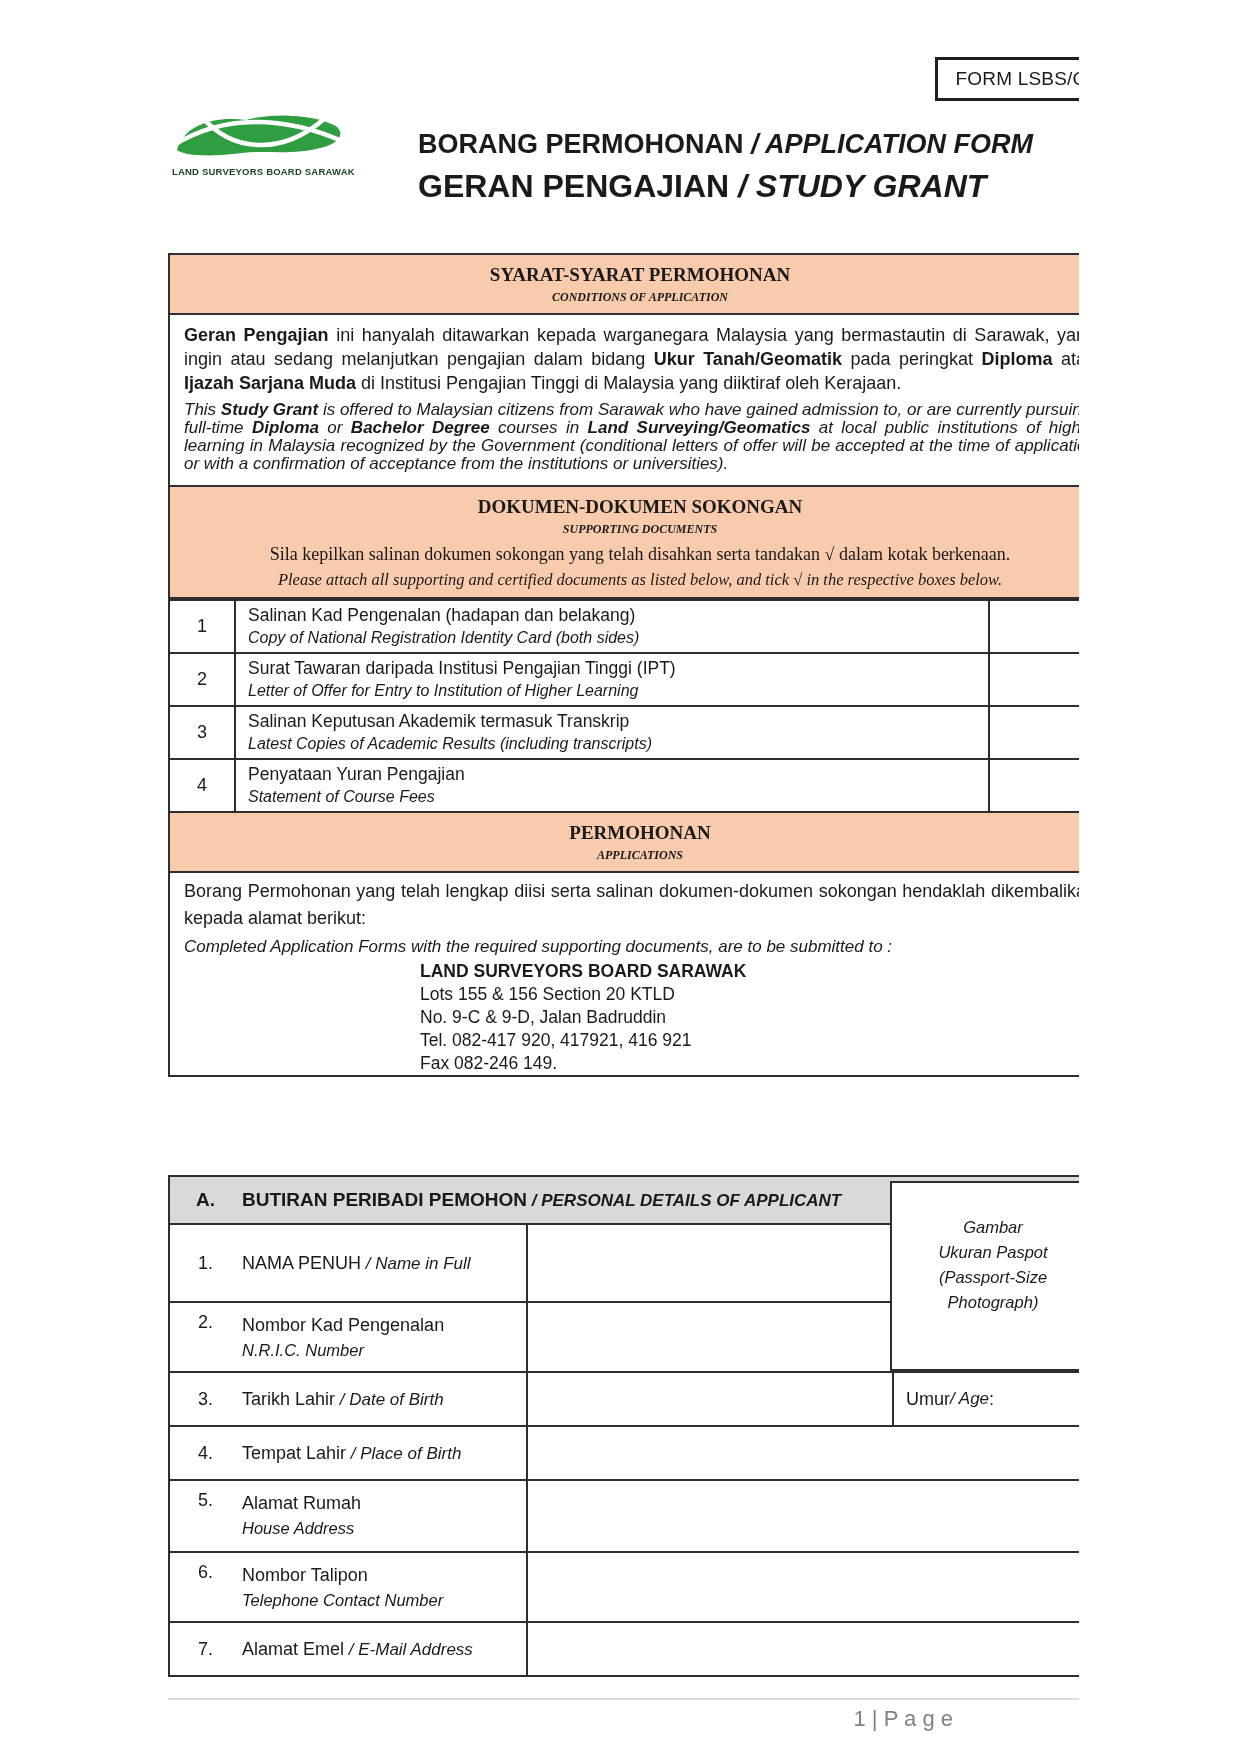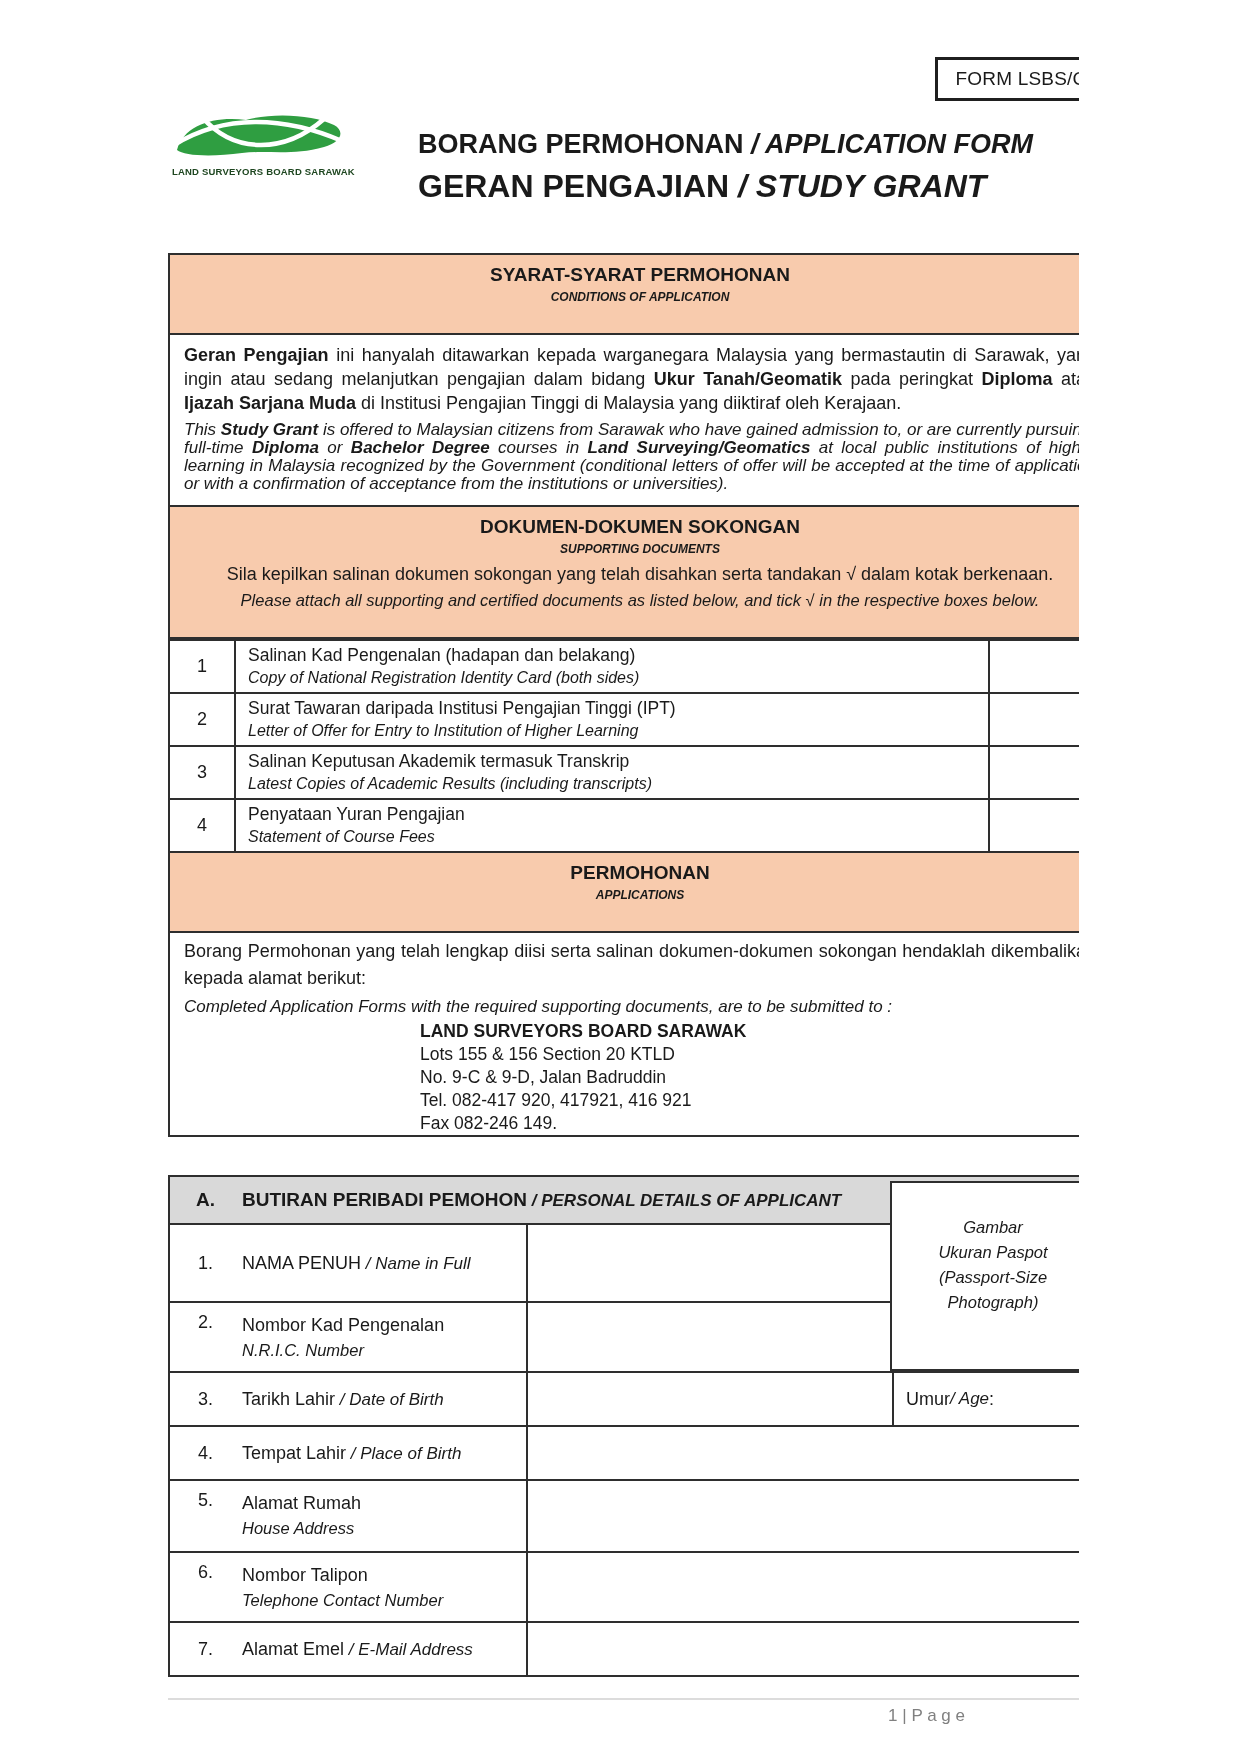--- a/index.html
+++ b/index.html
@@ -14,21 +14,21 @@
     border:3px solid #1f1f1f; display:flex; align-items:center; justify-content:center;
     font-size:19px; letter-spacing:0.2px; }
   .logo { position:absolute; left:172px; top:110px; width:176px; text-align:center; }
   .logo-caption { font-size:9.5px; font-weight:bold; letter-spacing:0.2px; color:#1e4620; margin-top:2px; white-space:nowrap; }
   .titles { position:absolute; left:418px; top:127px; white-space:nowrap; }
   .title-line1 { font-size:27px; font-weight:bold; line-height:34px; }
   .title-line2 { font-size:32px; font-weight:bold; line-height:40px; margin-top:5px; }
 
   
   .main-stack { position:absolute; left:168px; top:253px; width:944px; border:2px solid #2e2e2e; background:#fff; }
-  .band { background:#F8CBAD; text-align:center; padding:7px 10px 25px; }
+  .band { background:#F8CBAD; text-align:center; padding:7px 10px 5px;font-family:Liberation Serif, serif; }
   .band + * , .sect { border-top:2px solid #2e2e2e; }
   .band-title { font-size:19px; font-weight:bold; line-height:25px; }
   .band-sub   { font-size:12px; font-weight:bold; font-style:italic; line-height:21px; }
   .band-note-my { font-size:18px; line-height:28px; }
   .band-note-en { font-size:16.5px; font-style:italic; line-height:24px; }
 
   .cond-body { padding:8px 14px 12px; }
   .para-my { font-size:18px; line-height:24px; text-align:justify; margin-bottom:6px; }
   .para-en { font-size:17px; font-style:italic; line-height:18px; text-align:justify; }
 
@@ -61,21 +61,21 @@
   .sa-en-line2 { font-size:16.5px; font-style:italic; line-height:24px; }
   .sa-value { border-left:2px solid #2e2e2e; }
   .sa-age { border-left:2px solid #2e2e2e; display:flex; align-items:center; padding-left:12px; font-size:18px; }
   .h76{height:76px}.h70{height:70px}.h54{height:54px}.h72{height:72px}
   .photo-box { position:absolute; left:720px; top:4px; width:206px; height:190px; background:#fff;
     border:2px solid #2e2e2e; z-index:3; text-align:center; font-style:italic; font-size:16.5px;
     line-height:25px; padding-top:32px; }
 
   
   .footer-rule { position:absolute; left:168px; top:1698px; width:944px; height:2px; background:#dcdcdc; }
-  .footer-text { position:absolute; top:1706px; right:114px; font-size:17px; color:#808080; }
+  .footer-text { position:absolute; top:1706px; right:126px; font-size:22px; color:#808080; }
 </style>
 </head>
 <body>
 
 <div class="page">
 
   <div class="form-code-box">
     <span>FORM LSBS/CSR/SG</span>
   </div>
 

